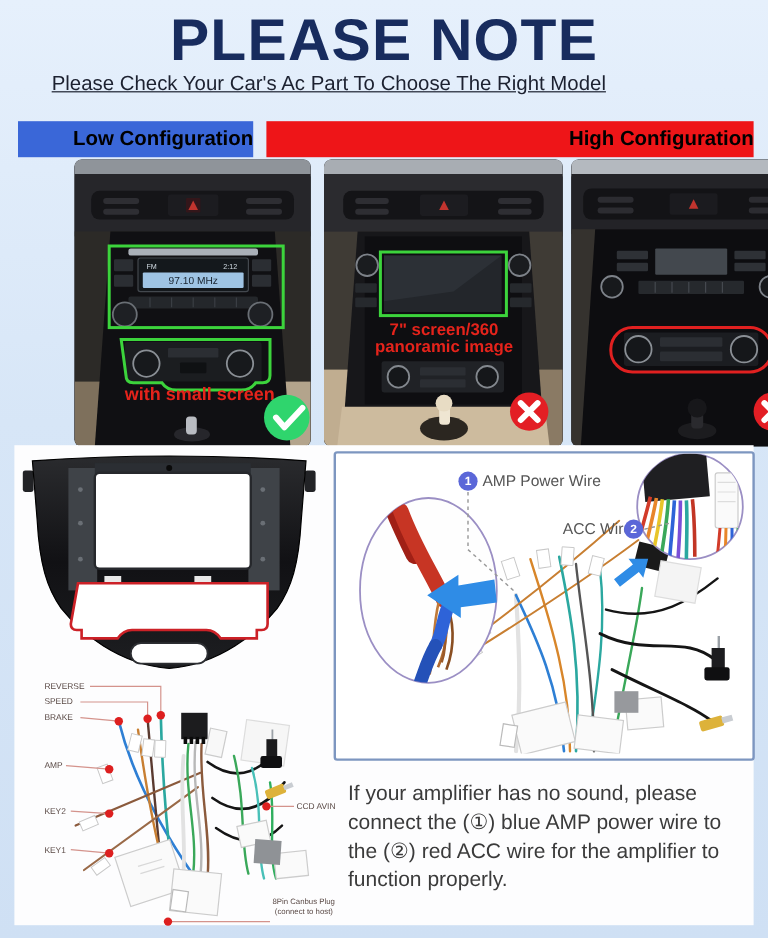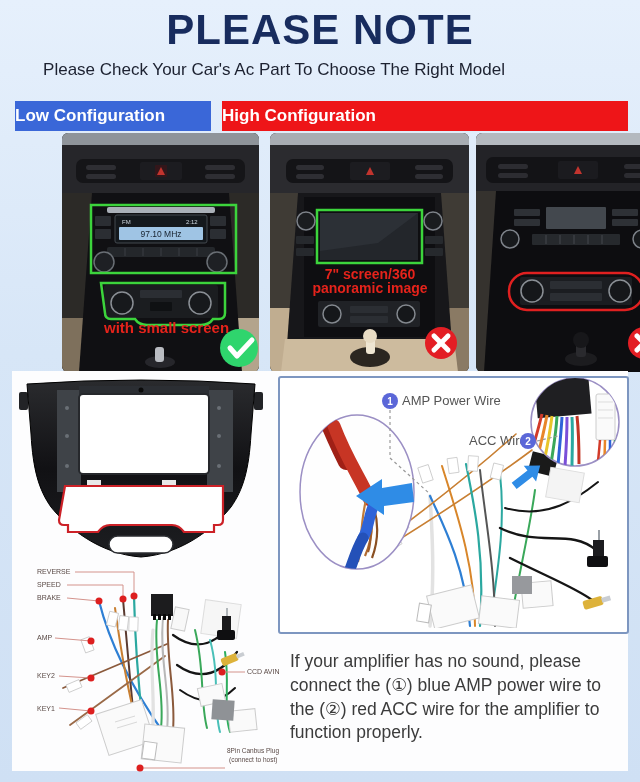--- a/index.html
+++ b/index.html
@@ -1,24 +1,24 @@
 <!DOCTYPE html>
 <html><head>
 <meta charset="utf-8">
 <style>
   html,body{margin:0;padding:0;}
   body{font-family:"Liberation Sans","DejaVu Sans",sans-serif;}
   #page{position:relative;width:640px;height:782px;overflow:hidden;
         background:linear-gradient(180deg,#e6f0fc 0%,#d7e6f7 45%,#cfe0f4 100%);}
   .abs{position:absolute;}
   .title{width:640px;text-align:center;top:6px;left:0;
-         font-size:42px;font-weight:bold;letter-spacing:1px;color:#182c5e;}
+         font-size:49px;font-weight:bold;letter-spacing:1px;color:#182c5e;}
   .subtitle{width:548px;text-align:center;top:60px;left:0;
-            font-size:17px;font-weight:500;color:#1c2130;}
-  .banner{height:30px;line-height:30px;text-align:left;color:#ffffff;
+            font-size:17px;font-weight:500;color:#1c2130;text-decoration:underline;}
+  .banner{height:30px;line-height:30px;text-align:right;color:#000000;
           font-size:17px;font-weight:bold;}
   .banner.low{left:15px;top:101px;width:196px;background:#3a67d8;}
   .banner.high{left:222px;top:101px;width:406px;background:#ee1518;}
   .photo{top:133px;height:239px;border-radius:6px;overflow:hidden;background:#191a1d;margin-left:48px;}
   .photo svg{display:block;}
   .white-section{left:12px;top:371px;width:616px;height:400px;background:#fdfdfe;}
   .wiring-panel{left:278px;top:376px;width:347px;height:254px;background:#ffffff;
                 border:2px solid #7d96c0;border-radius:3px;overflow:hidden;}
   .note{left:290px;top:650px;width:327px;font-size:17.5px;line-height:1.36;color:#3b3b3b;}
   svg text{font-family:"Liberation Sans","DejaVu Sans",sans-serif;}

